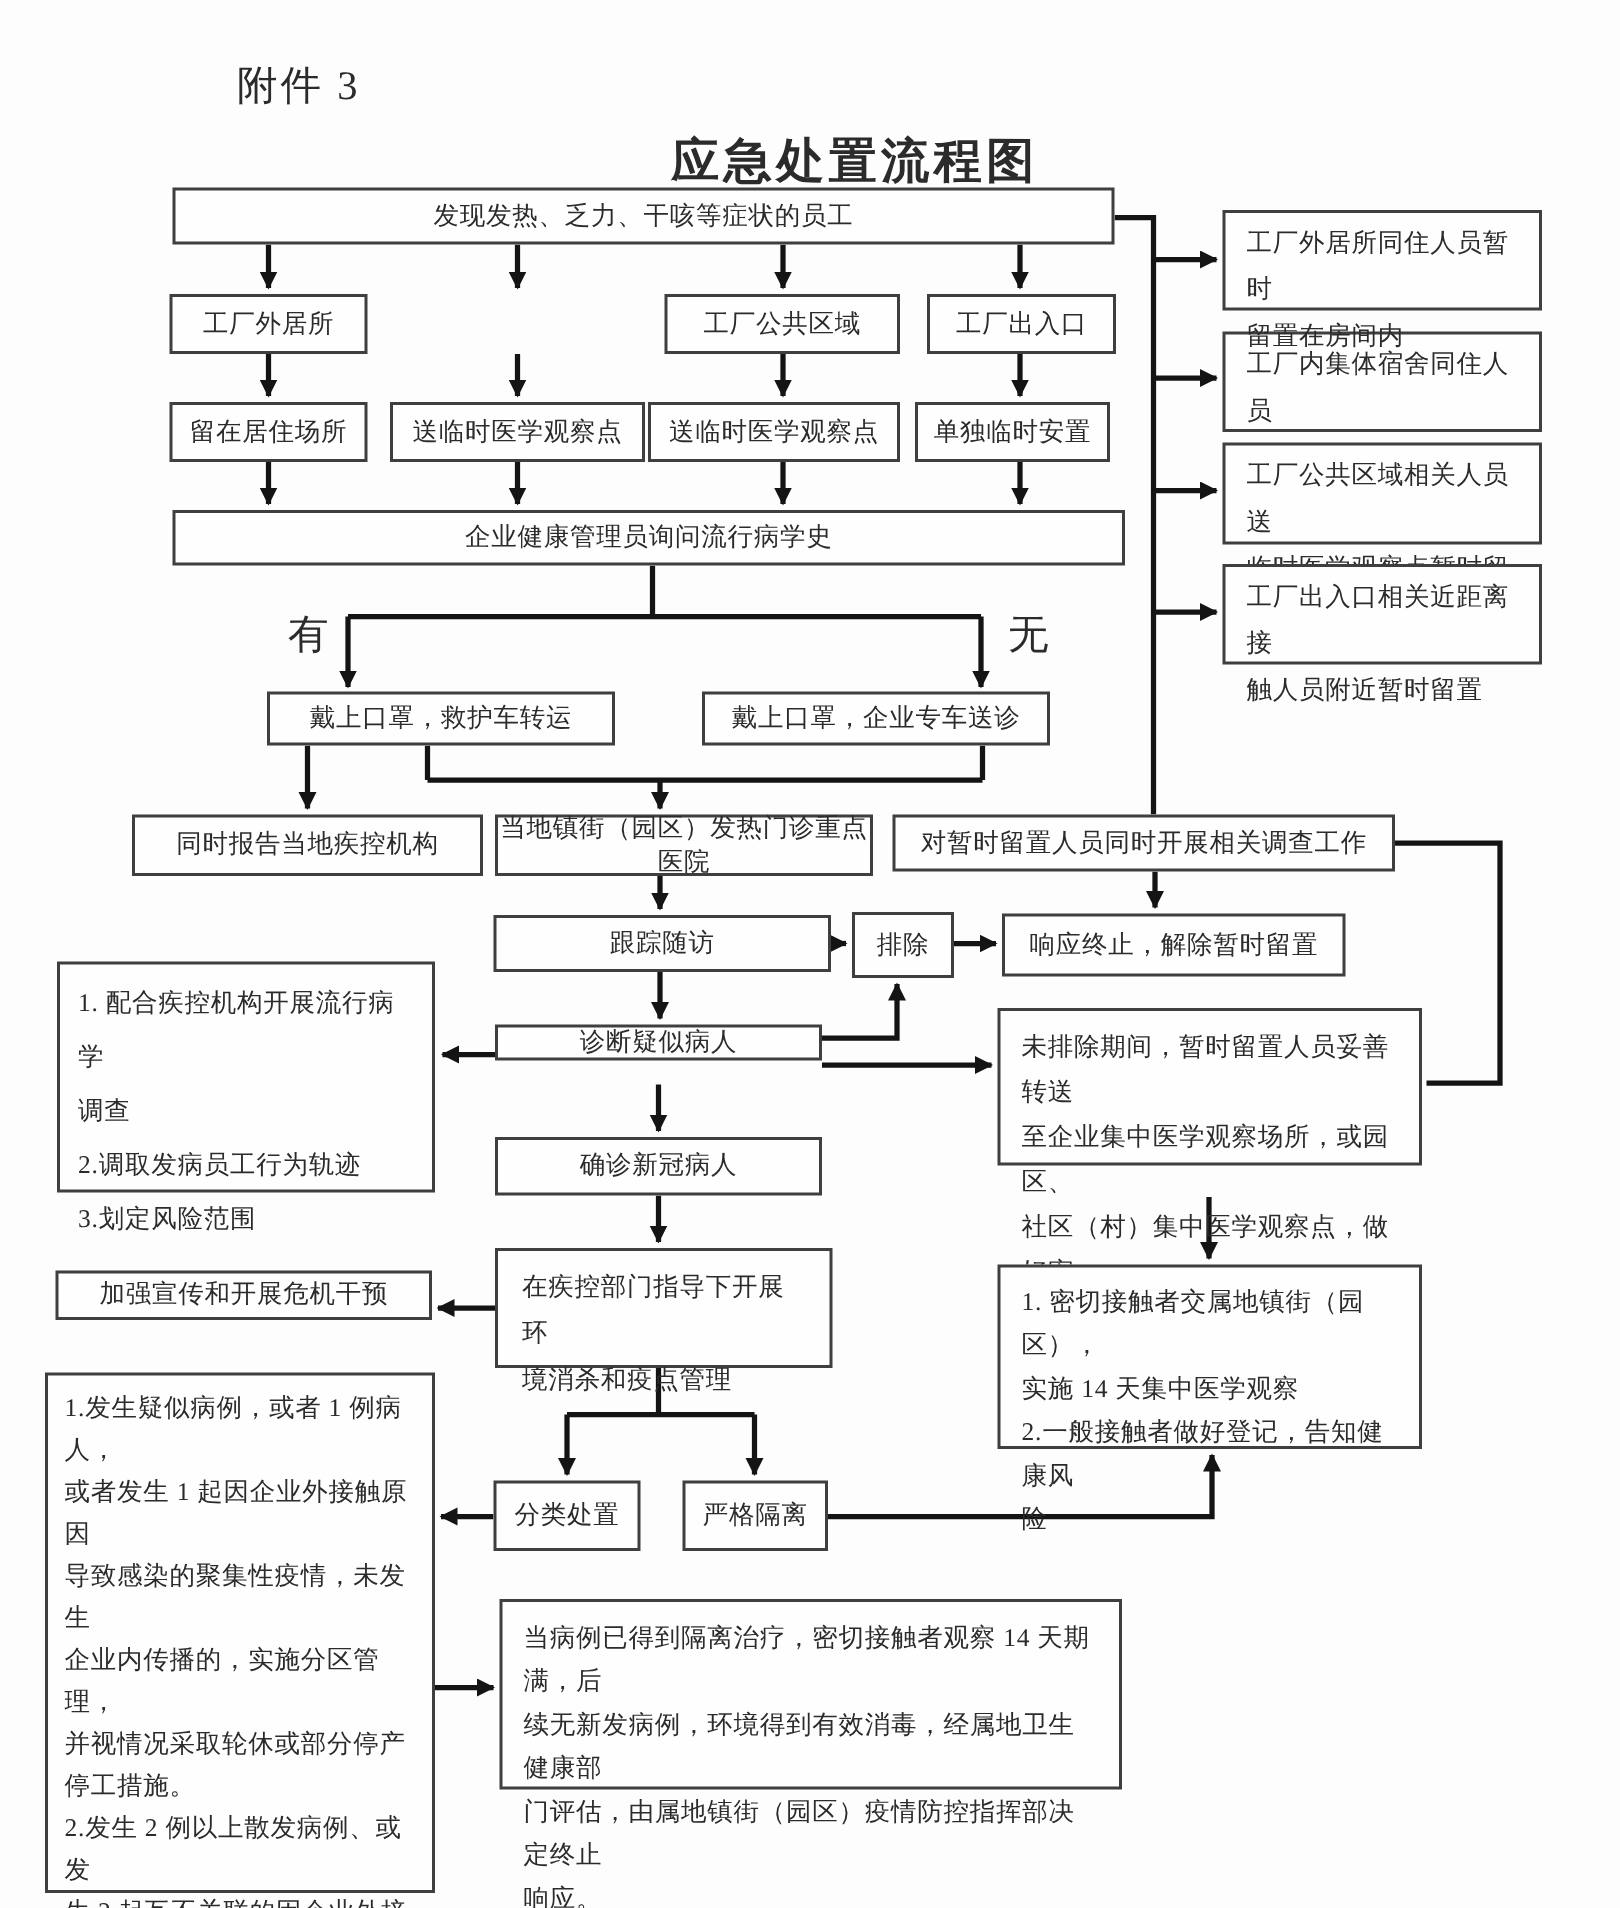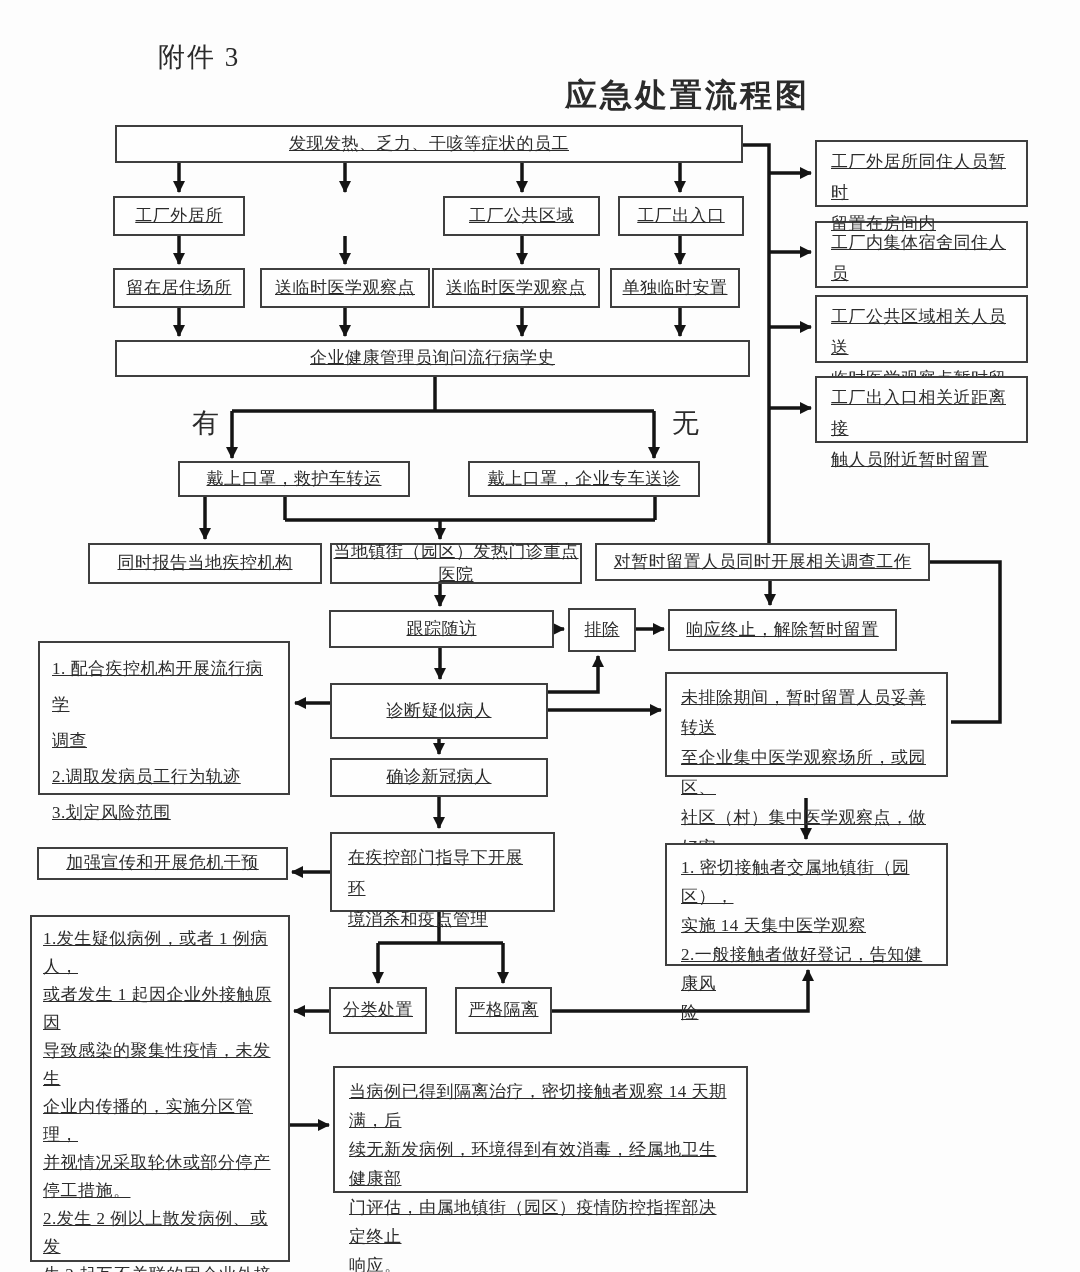--- a/index.html
+++ b/index.html
@@ -9,36 +9,35 @@
     font-family:"Liberation Serif","DejaVu Serif",serif;
     color:#2b2b2b;
   }
   svg.wires{position:absolute;left:0;top:0;z-index:1;}
   .bx{
     position:absolute;z-index:2;box-sizing:border-box;
     border:2px solid #3f3f3f;background:#fefefe;
     display:flex;align-items:center;justify-content:center;
     text-align:center;font-size:17px;line-height:1.35;
     letter-spacing:0.5px;
-    text-decoration:underline;
   }
   .ml{
     display:block;text-align:left;white-space:pre-line;
     align-items:flex-start;justify-content:flex-start;
   }
   .lbl{
     position:absolute;z-index:2;font-size:27px;color:#2b2b2b;
   }
   .attach{
     position:absolute;left:158px;top:10px;z-index:2;
     font-size:27px;letter-spacing:2px;margin-top:29px;
   }
   .title{
-    position:absolute;left:330px;top:74px;width:480px;z-index:2;
-    font-size:32px;font-weight:700;text-align:right;letter-spacing:3px;
+    position:absolute;left:330px;top:86px;width:480px;z-index:2;
+    font-size:32px;font-weight:700;text-align:center;letter-spacing:3px;
   }
 </style>
 </head>
 <body>
 
 <div class="canvas">
 
   <svg class="wires" width="1080" height="1272" viewBox="0 0 1080 1272">
     <defs>
       <marker id="ah" markerUnits="userSpaceOnUse" markerWidth="16" markerHeight="16" refX="11" refY="6" orient="auto">
@@ -135,21 +134,21 @@
 
   <div class="bx" style="left:329px;top:610px;width:225px;height:38px">跟踪随访</div>
   <div class="bx" style="left:568px;top:608px;width:68px;height:44px">排除</div>
   <div class="bx" style="left:668px;top:609px;width:229px;height:42px">响应终止，解除暂时留置</div>
 
   <div class="bx ml" style="left:38px;top:641px;width:252px;height:154px;line-height:36px;padding:8px 12px">1. 配合疾控机构开展流行病学
 调查
 2.调取发病员工行为轨迹
 3.划定风险范围</div>
 
-  <div class="bx" style="left:330px;top:683px;width:218px;height:56px">诊断疑似病人</div>
+  <div class="bx" style="left:330px;top:683px;width:218px;height:24px">诊断疑似病人</div>
 
   <div class="bx ml" style="left:665px;top:672px;width:283px;height:105px;line-height:30px;padding:9px 14px">未排除期间，暂时留置人员妥善转送
 至企业集中医学观察场所，或园区、
 社区（村）集中医学观察点，做好密
 切接触者和一般接触者的排查登记</div>
 
   <div class="bx" style="left:330px;top:758px;width:218px;height:39px">确诊新冠病人</div>
 
   <div class="bx ml" style="left:330px;top:832px;width:225px;height:80px;line-height:31px;padding:8px 16px">在疾控部门指导下开展环
 境消杀和疫点管理</div>

